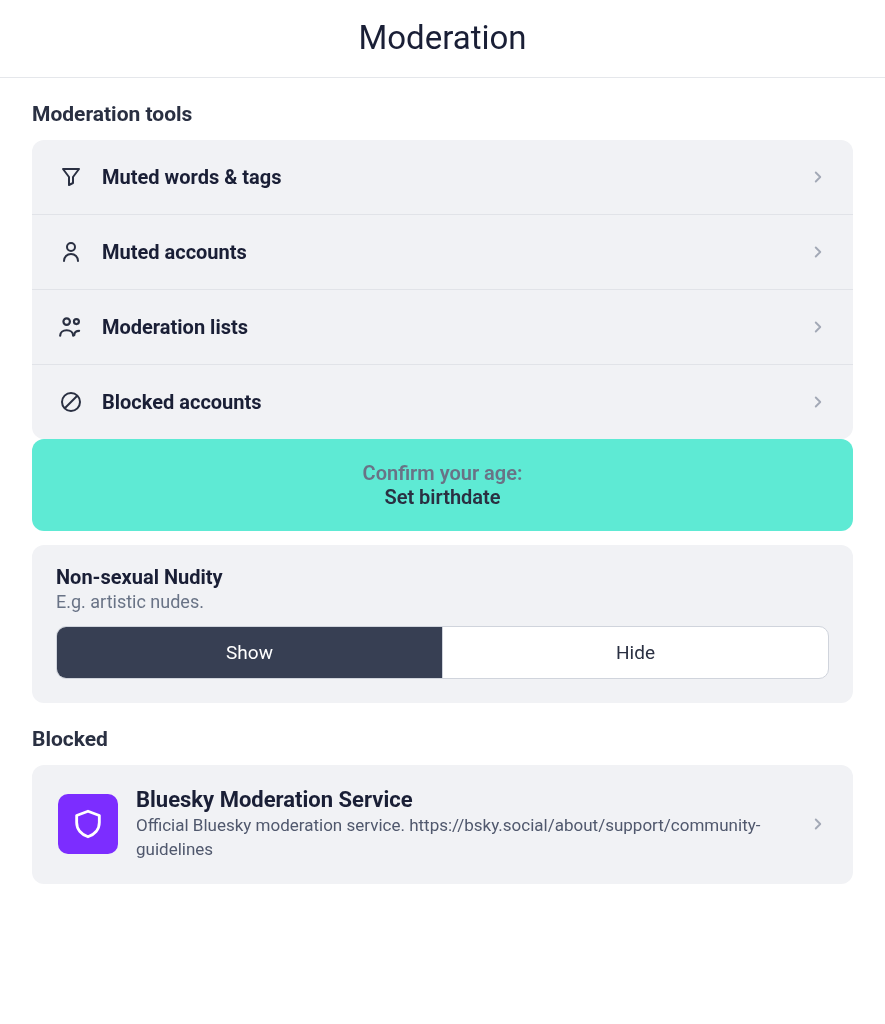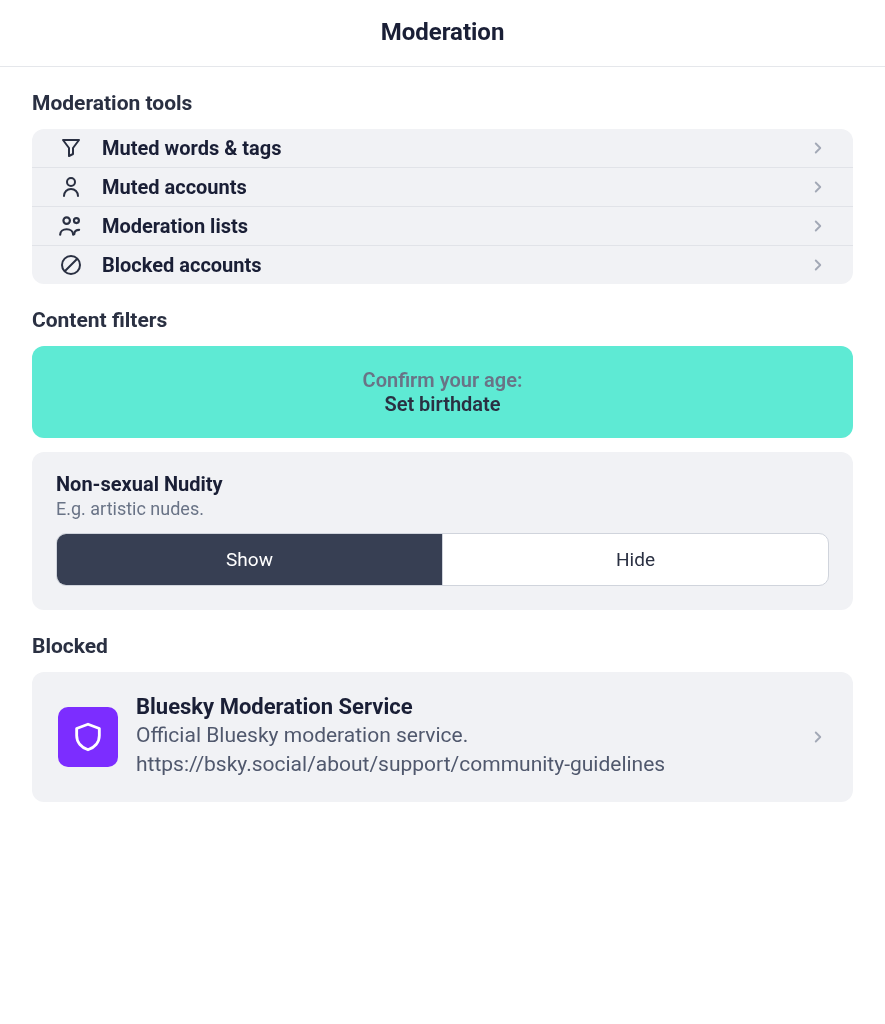--- a/index.html
+++ b/index.html
@@ -9,43 +9,43 @@
       color: #1a1f36;
       width: 885px;
       margin: 0 auto;
     }
     .header {
       text-align: center;
       padding: 18px 0 20px;
       border-bottom: 1px solid #e5e7eb;
     }
     .header h1 {
-      font-size: 24px;
-      font-weight: 700;
+      font-size: 33px;
+      font-weight: 400;
       color: #1a1f36;
     }
     .content {
       padding: 0 32px 40px;
     }
     .section-title {
       font-size: 21px;
       font-weight: 700;
       color: #2a3042;
       margin-top: 24px;
       margin-bottom: 14px;
     }
     .card-list {
       background: #f1f2f5;
       border-radius: 12px;
       overflow: hidden;
     }
     .list-row {
       display: flex;
       align-items: center;
-      padding: 6px 26px;
+      padding: 24px 26px;
       border-bottom: 1px solid #e1e3e8;
       cursor: pointer;
     }
     .list-row:last-child {
       border-bottom: none;
     }
     .list-icon {
       width: 26px;
       height: 26px;
       flex-shrink: 0;
@@ -146,21 +146,21 @@
     .service-info {
       flex: 1;
       margin-left: 18px;
     }
     .service-title {
       font-size: 22px;
       font-weight: 700;
       color: #1a1f36;
     }
     .service-desc {
-      font-size: 21px;
+      font-size: 17px;
       color: #50586d;
       margin-top: 2px;
       line-height: 1.4;
     }
   </style>
 </head>
 <body>
 
 <div class="header">
   <h1>Moderation</h1>
@@ -227,21 +227,20 @@
       <span class="list-label">Blocked accounts</span>
       <span class="chevron">
         <svg width="18" height="18" viewBox="0 0 24 24" fill="none" stroke-width="2.5" stroke-linecap="round" stroke-linejoin="round">
             <polyline points="9 18 15 12 9 6"></polyline>
           </svg>
       </span>
     </div>
 
   </div>
 
-  <h2 class="section-title">Content filters</h2>
 
   <div class="age-card">
     <span class="age-label">Confirm your age:</span>
     <span class="age-link">Set birthdate</span>
   </div>
 
   <div class="filter-card">
     <div class="filter-title">Non-sexual Nudity</div>
     <div class="filter-desc">E.g. artistic nudes.</div>
     <div class="segmented">

